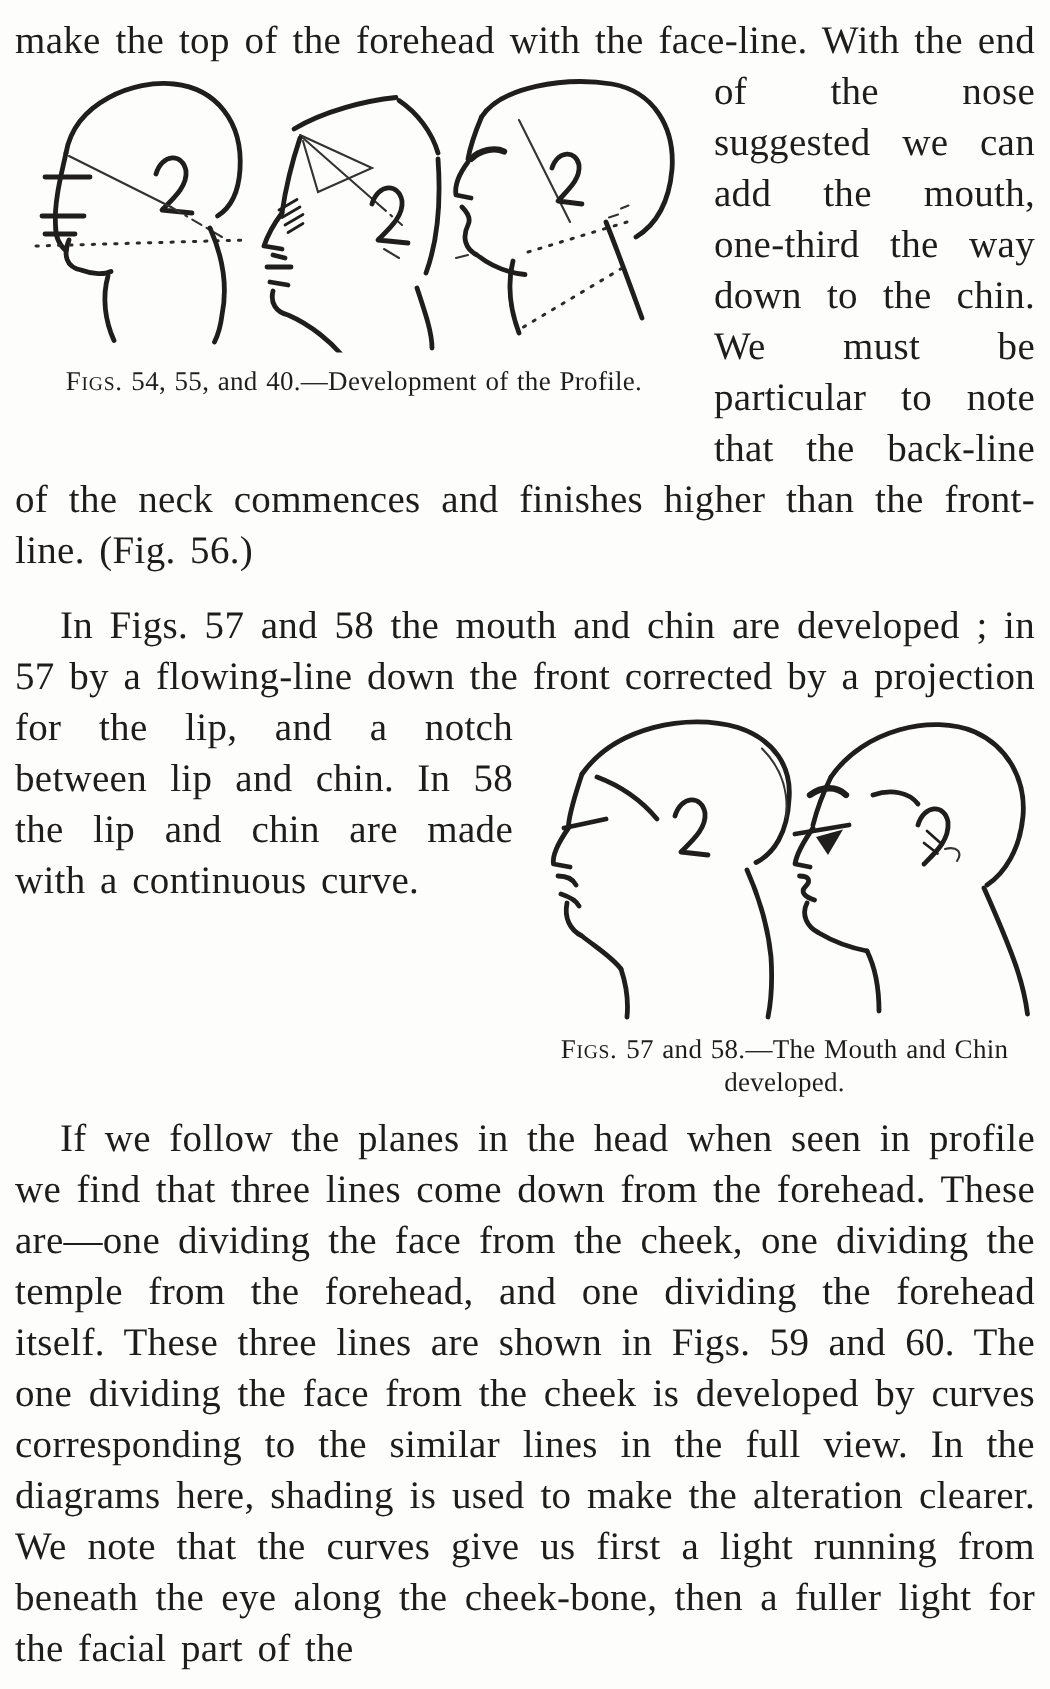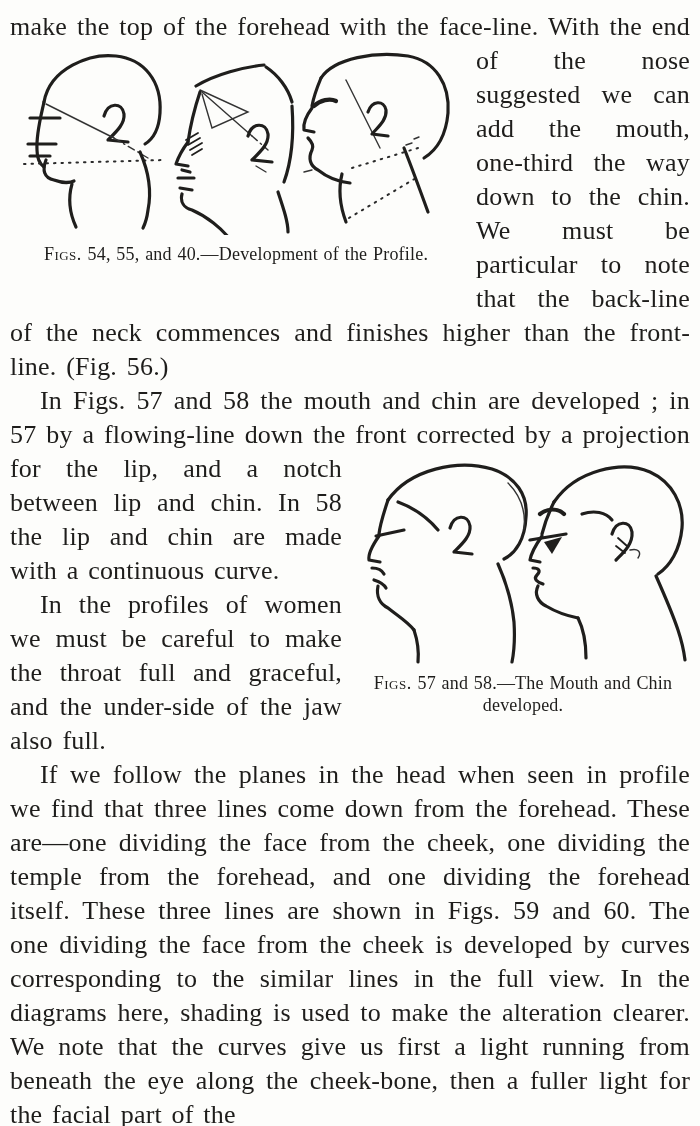--- a/index.html
+++ b/index.html
@@ -15,21 +15,21 @@
   }
   .page { width: 680px; }
   p.para {
     margin: 0;
     font-size: 26px;
     line-height: 34px;
     text-align: justify;
     word-spacing: 3px;
     letter-spacing: 0.2px;
   }
-  p.indent { text-indent: 30px; }
+  p.indent { text-indent: 30px; margin-top: 16px; }
   .figbox {
     display: block;
     text-align: center;
   }
   .figbox.left {
     float: left;
     width: 452px;
     margin: 6px 14px 42px 0;
   }
   .figbox.right {
@@ -159,17 +159,16 @@
           <path class="thin" d="M272,94 C280,92 284,96 280,102"></path>
           <path class="stroke" d="M298,120 C306,138 314,156 320,174 C324,186 326,196 327,204"></path>
         </g>
       </svg>
       <span class="caption"><span class="sc">Figs.</span><span> 57 and 58.—The Mouth and Chin developed.</span></span>
     </span>
 
     <span>projection for the lip, and a notch between lip and chin.  In 58 the lip and chin are made with a continuous curve.</span>
   </p>
 
-  <p class="para indent">In the profiles of women we must be careful to make the throat full and graceful, and the under-side of the jaw also full.</p>
 
   <p class="para indent clear">If we follow the planes in the head when seen in profile we find that three lines come down from the forehead.  These are—one dividing the face from the cheek, one dividing the temple from the forehead, and one dividing the forehead itself.  These three lines are shown in Figs. 59 and 60.  The one dividing the face from the cheek is developed by curves corresponding to the similar lines in the full view.  In the diagrams here, shading is used to make the alteration clearer.  We note that the curves give us first a light running from beneath the eye along the cheek-bone, then a fuller light for the facial part of the</p>
 
 </div>
 
 </body></html>

